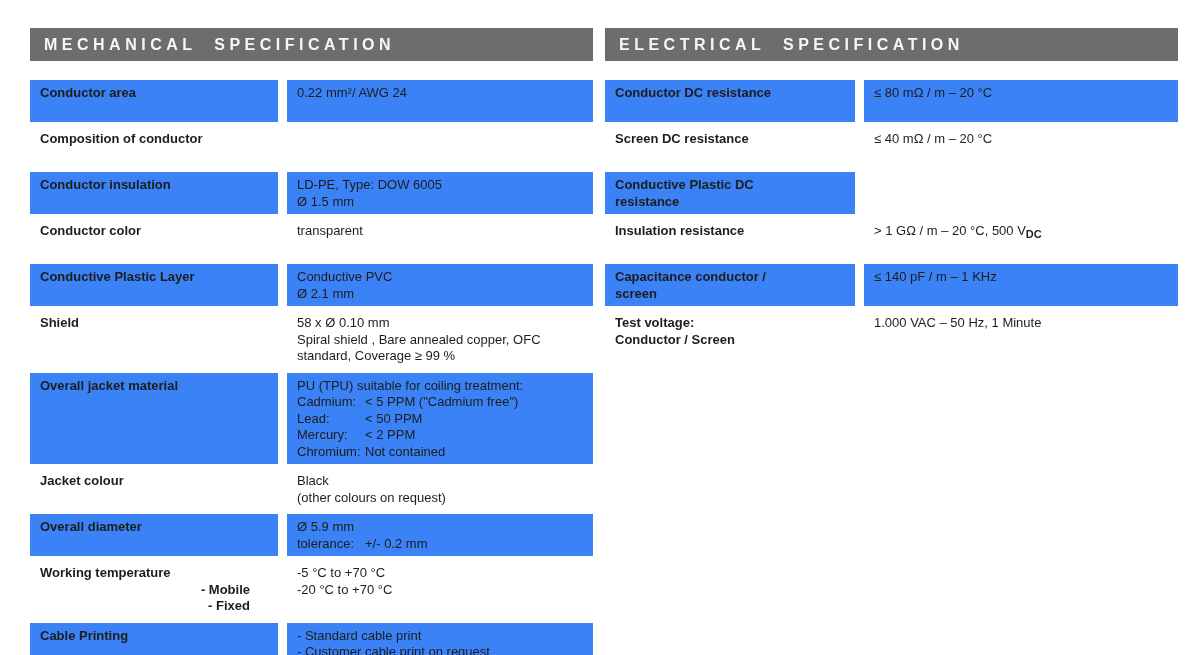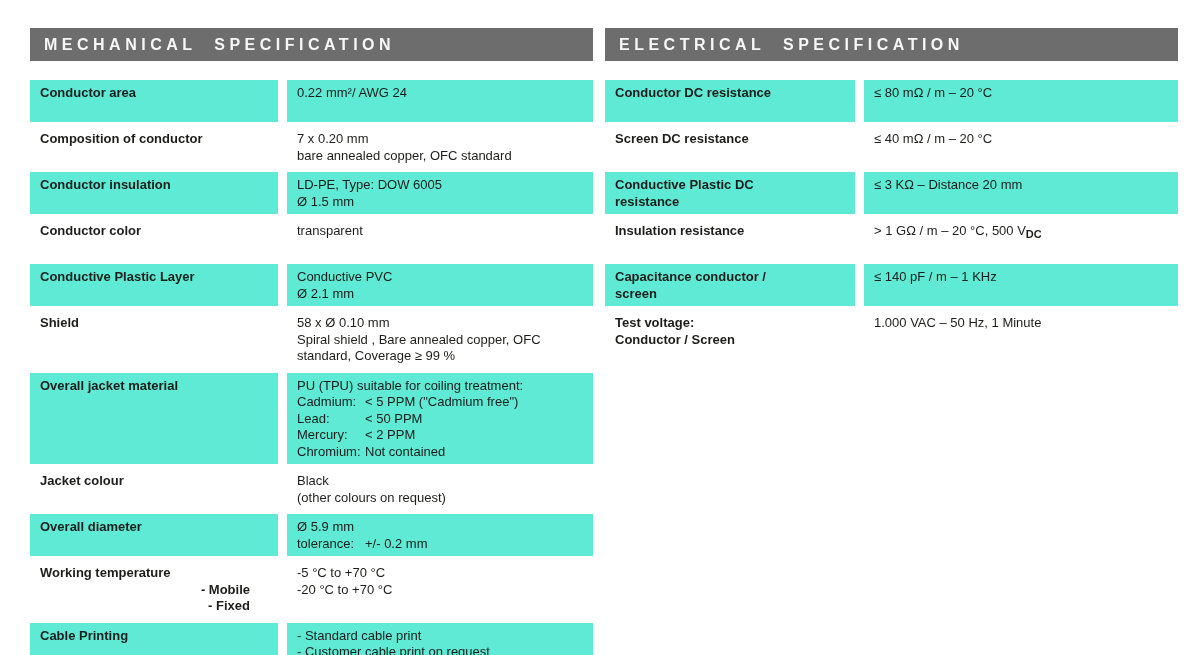--- a/index.html
+++ b/index.html
@@ -18,21 +18,21 @@
     margin-bottom:19px;
   }
 
   .rows { display:block; }
   .row { display:flex; min-height:42px; margin-bottom:4px; }
   .cell { padding:5px 10px 4px 10px; font-size:13px; line-height:16.5px; }
   .label-cell { flex:0 0 auto; margin-right:9px; font-weight:bold; }
   #sec-mechanical .label-cell { width:248px; }
   #sec-electrical .label-cell { width:250px; }
   .value-cell { flex:1 1 auto; }
-  .shaded .cell { background:#5eead4; }
+  .shaded .cell { background:#3b82f6; }
 
   .label-flex { display:flex; justify-content:space-between;flex-direction:column; }
   .label-right { text-align:right; margin-right:18px;margin-left:24px; }
 
   .vline { display:block; }
   .vkey { display:inline-block; min-width:68px; }
   .sub { font-size:11px; font-weight:bold; vertical-align:-3px; letter-spacing:0; }
 </style>
 </head>
 <body>
@@ -48,24 +48,20 @@
           <div class="cell label-cell">
             <div>Conductor area</div>
           </div>
           <div class="cell value-cell">
             <div class="vline"><span>0.22 mm²/ AWG 24</span></div>
           </div>
         </div>
         <div class="row">
           <div class="cell label-cell">
             <div>Composition of conductor</div>
-          </div>
-          <div class="cell value-cell">
-            <div class="vline"><span>7 x 0.20 mm</span></div>
-            <div class="vline"><span>bare annealed copper, OFC standard</span></div>
           </div>
         </div>
         <div class="row shaded">
           <div class="cell label-cell">
             <div>Conductor insulation</div>
           </div>
           <div class="cell value-cell">
             <div class="vline"><span>LD-PE, Type: DOW 6005</span></div>
             <div class="vline"><span>Ø 1.5 mm</span></div>
           </div>
@@ -173,23 +169,20 @@
           </div>
           <div class="cell value-cell">
             <div class="vline"><span>≤ 40 mΩ / m – 20 °C</span></div>
           </div>
         </div>
         <div class="row shaded">
           <div class="cell label-cell">
             <div>Conductive Plastic DC</div>
             <div>resistance</div>
           </div>
-          <div class="cell value-cell">
-            <div class="vline"><span>≤ 3 KΩ – Distance 20 mm</span></div>
-          </div>
         </div>
         <div class="row">
           <div class="cell label-cell">
             <div>Insulation resistance</div>
           </div>
           <div class="cell value-cell">
             <div class="vline"><span>&gt; 1 GΩ / m – 20 °C, 500 V</span><span class="sub">DC</span></div>
           </div>
         </div>
         <div class="row shaded">

